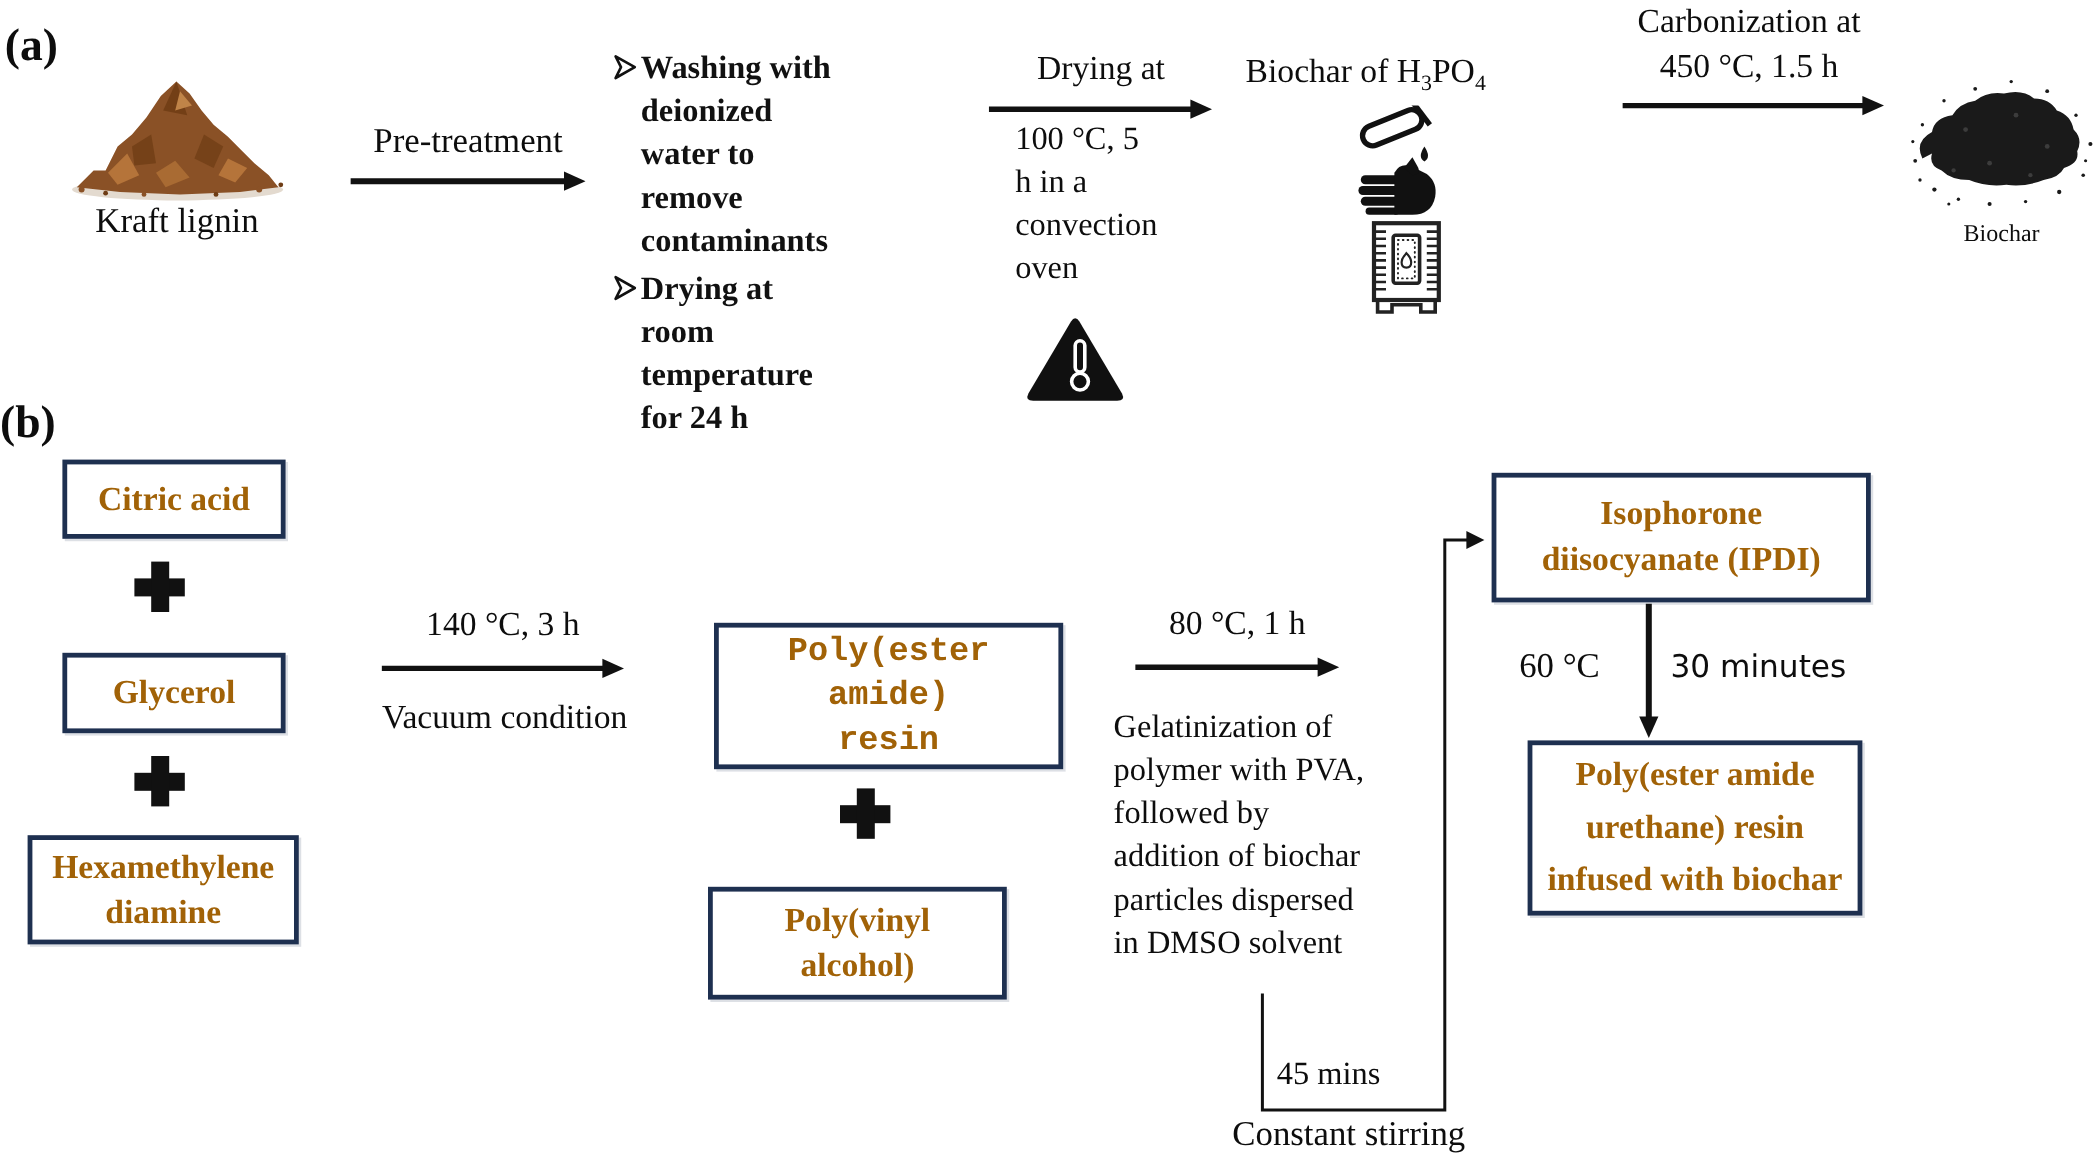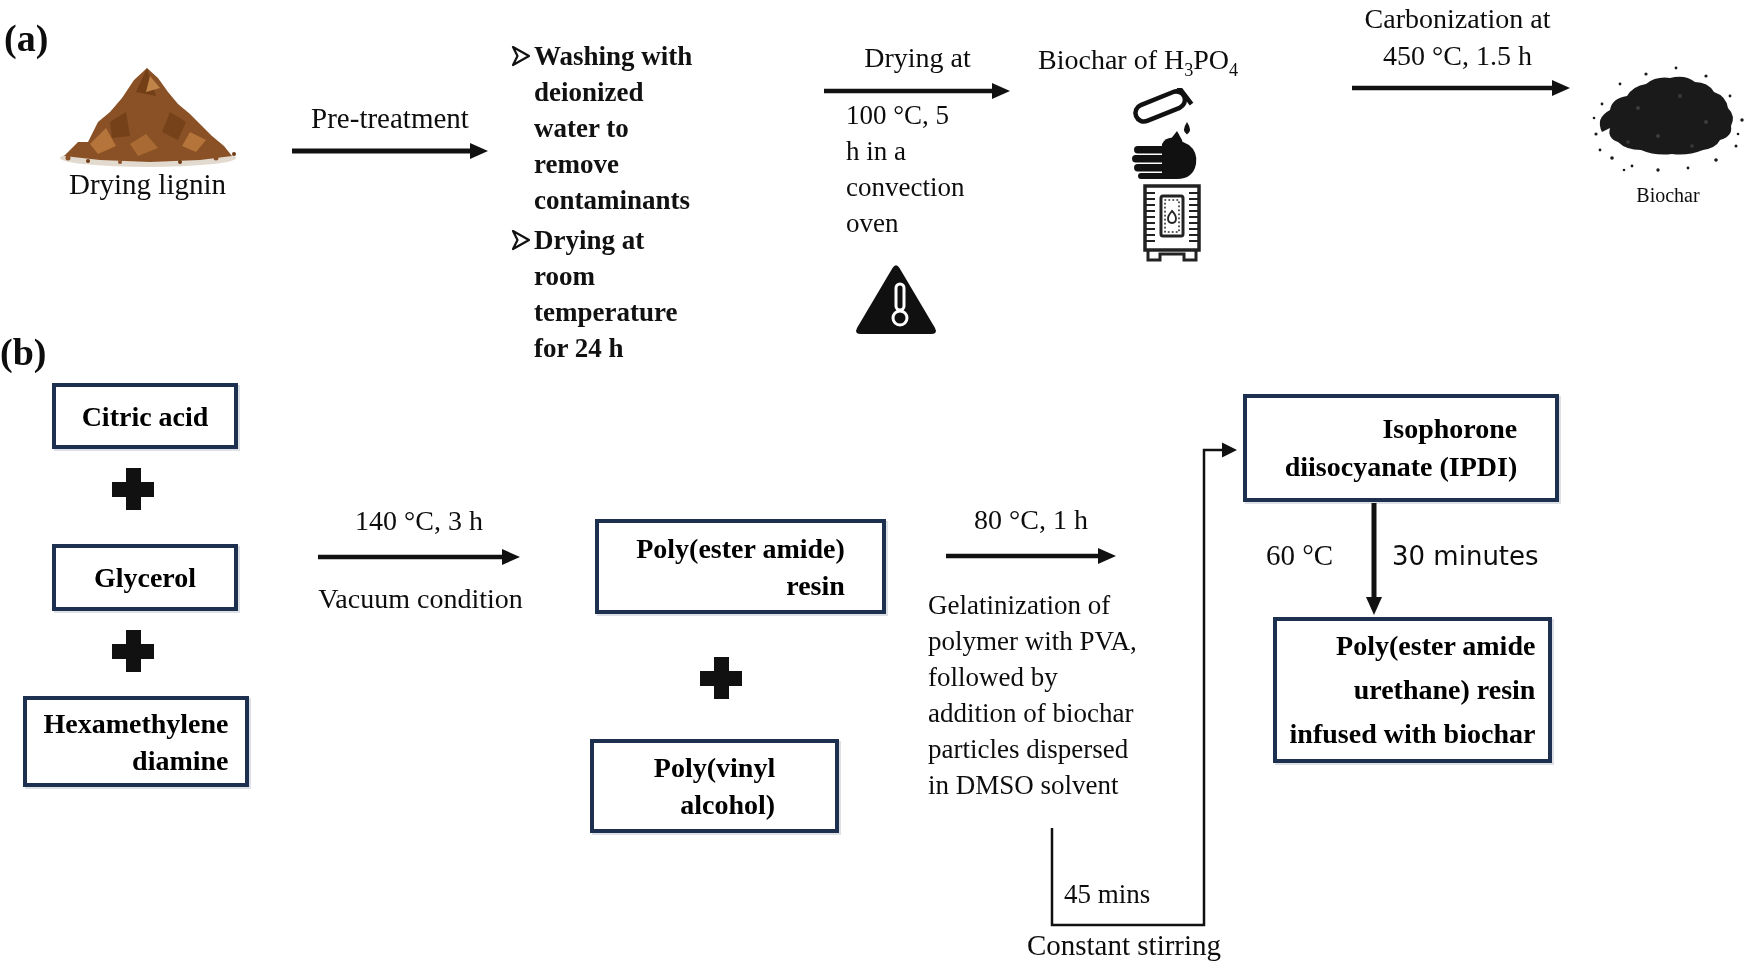--- a/index.html
+++ b/index.html
@@ -9,22 +9,22 @@
   }
   .abs{position:absolute;}
   .lbl{
     position:absolute;font-weight:normal;white-space:pre-line;color:#0d0d0d;
     font-family:"Liberation Serif", serif;
   }
   .ctr{text-align:center;}
   .panel-label{font-size:38px;font-weight:bold;}
   .bbox{
     position:absolute;box-sizing:border-box;border:4px solid #1e3050;background:#fff;
-    display:flex;align-items:center;justify-content:center;text-align:right;
-    font-weight:bold;font-size:28px;line-height:35px;white-space:pre-line;color:#000000;
+    display:flex;align-items:center;justify-content:center;text-align:center;
+    font-weight:bold;font-size:28px;line-height:35px;white-space:pre-line;color:#a16207;
     box-shadow:2px 2px 0 rgba(120,130,150,.25);
   }
   .plus{position:absolute;width:42px;height:42px;}
   .plus::before{content:"";position:absolute;left:0;top:13.5px;width:42px;height:15px;background:#111;}
   .plus::after{content:"";position:absolute;left:13.5px;top:0;width:15px;height:42px;background:#111;}
   .list{position:absolute;left:508px;top:38px;width:240px;}
   .list-item{display:flex;align-items:flex-start;margin-bottom:4px;}
   .list-item .bullet{flex:0 0 26px;margin-top:7px;}
   .list-item .txt{font-weight:bold;font-size:27px;line-height:36px;white-space:pre-line;}
   .sans{font-family:"DejaVu Sans", sans-serif;}
@@ -47,21 +47,21 @@
     <polygon fill="#b5743a" points="140,80 156,88 146,100 132,94"></polygon>
     <polygon fill="#c08448" points="100,24 110,36 96,40"></polygon>
     <polygon fill="#a96b33" points="80,92 96,82 108,96 88,104"></polygon>
     <circle cx="18" cy="106" r="2.5" fill="#8a5126"></circle>
     <circle cx="38" cy="109" r="2" fill="#6e3c14"></circle>
     <circle cx="166" cy="106" r="2.5" fill="#8a5126"></circle>
     <circle cx="184" cy="102" r="2" fill="#6e3c14"></circle>
     <circle cx="70" cy="110" r="2" fill="#8a5126"></circle>
     <circle cx="130" cy="110" r="2" fill="#6e3c14"></circle>
   </svg>
-  <div class="lbl ctr" style="left:50px;top:168px;width:195px;font-size:29px;">Drying lignin</div>
+  <div class="lbl ctr" style="left:50px;top:168px;width:195px;font-size:29px;">Kraft lignin</div>
 
   <div class="lbl ctr" style="left:288px;top:102px;width:204px;font-size:29px;">Pre-treatment</div>
   <svg class="abs" style="left:292px;top:140px;" width="196" height="22" viewBox="0 0 196 22">
     <line x1="0" y1="11" x2="180" y2="11" stroke="#111" stroke-width="5"></line>
     <polygon points="178,3 196,11 178,19" fill="#111"></polygon>
   </svg>
 
   <div class="list">
     <div class="list-item">
       <svg class="bullet" width="20" height="22" viewBox="0 0 20 22">
@@ -177,21 +177,21 @@
   <div class="bbox" style="left:23px;top:696px;width:226px;height:91px;line-height:37px;">Hexamethylene
 diamine</div>
 
   <div class="lbl ctr" style="left:318px;top:505px;width:202px;font-size:28px;">140 °C, 3 h</div>
   <svg class="abs" style="left:318px;top:546px;" width="202" height="22" viewBox="0 0 202 22">
     <line x1="0" y1="11" x2="186" y2="11" stroke="#111" stroke-width="4.5"></line>
     <polygon points="184,3 202,11 184,19" fill="#111"></polygon>
   </svg>
   <div class="lbl ctr" style="left:298px;top:583px;width:245px;font-size:28px;">Vacuum condition</div>
 
-  <div class="bbox" style="left:595px;top:519px;width:291px;height:95px;line-height:37px;">Poly(ester amide)
+  <div class="bbox" style="left:595px;top:519px;width:291px;height:122px;line-height:37px;font-family:Liberation Mono, monospace;">Poly(ester amide)
 resin</div>
   <div class="plus" style="left:700px;top:657px;"></div>
   <div class="bbox" style="left:590px;top:739px;width:249px;height:94px;line-height:37px;">Poly(vinyl
 alcohol)</div>
 
   <div class="lbl ctr" style="left:946px;top:504px;width:170px;font-size:28px;">80 °C, 1 h</div>
   <svg class="abs" style="left:946px;top:545px;" width="170" height="22" viewBox="0 0 170 22">
     <line x1="0" y1="11" x2="154" y2="11" stroke="#111" stroke-width="4.5"></line>
     <polygon points="152,3 170,11 152,19" fill="#111"></polygon>
   </svg>

